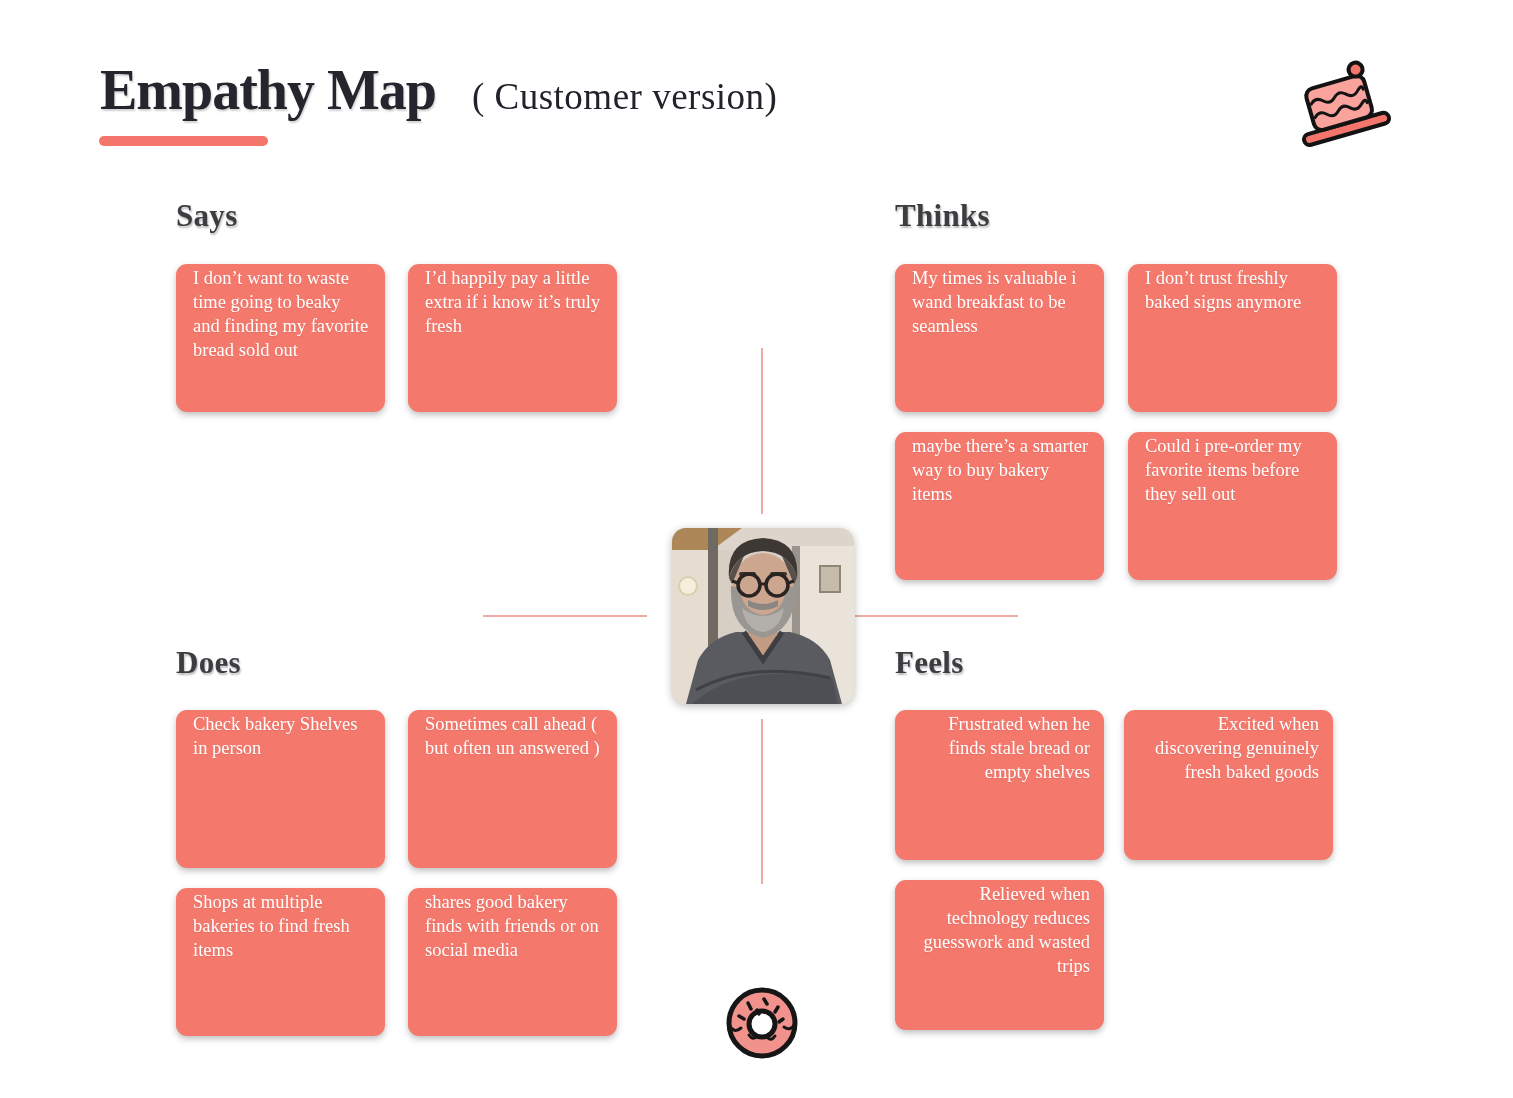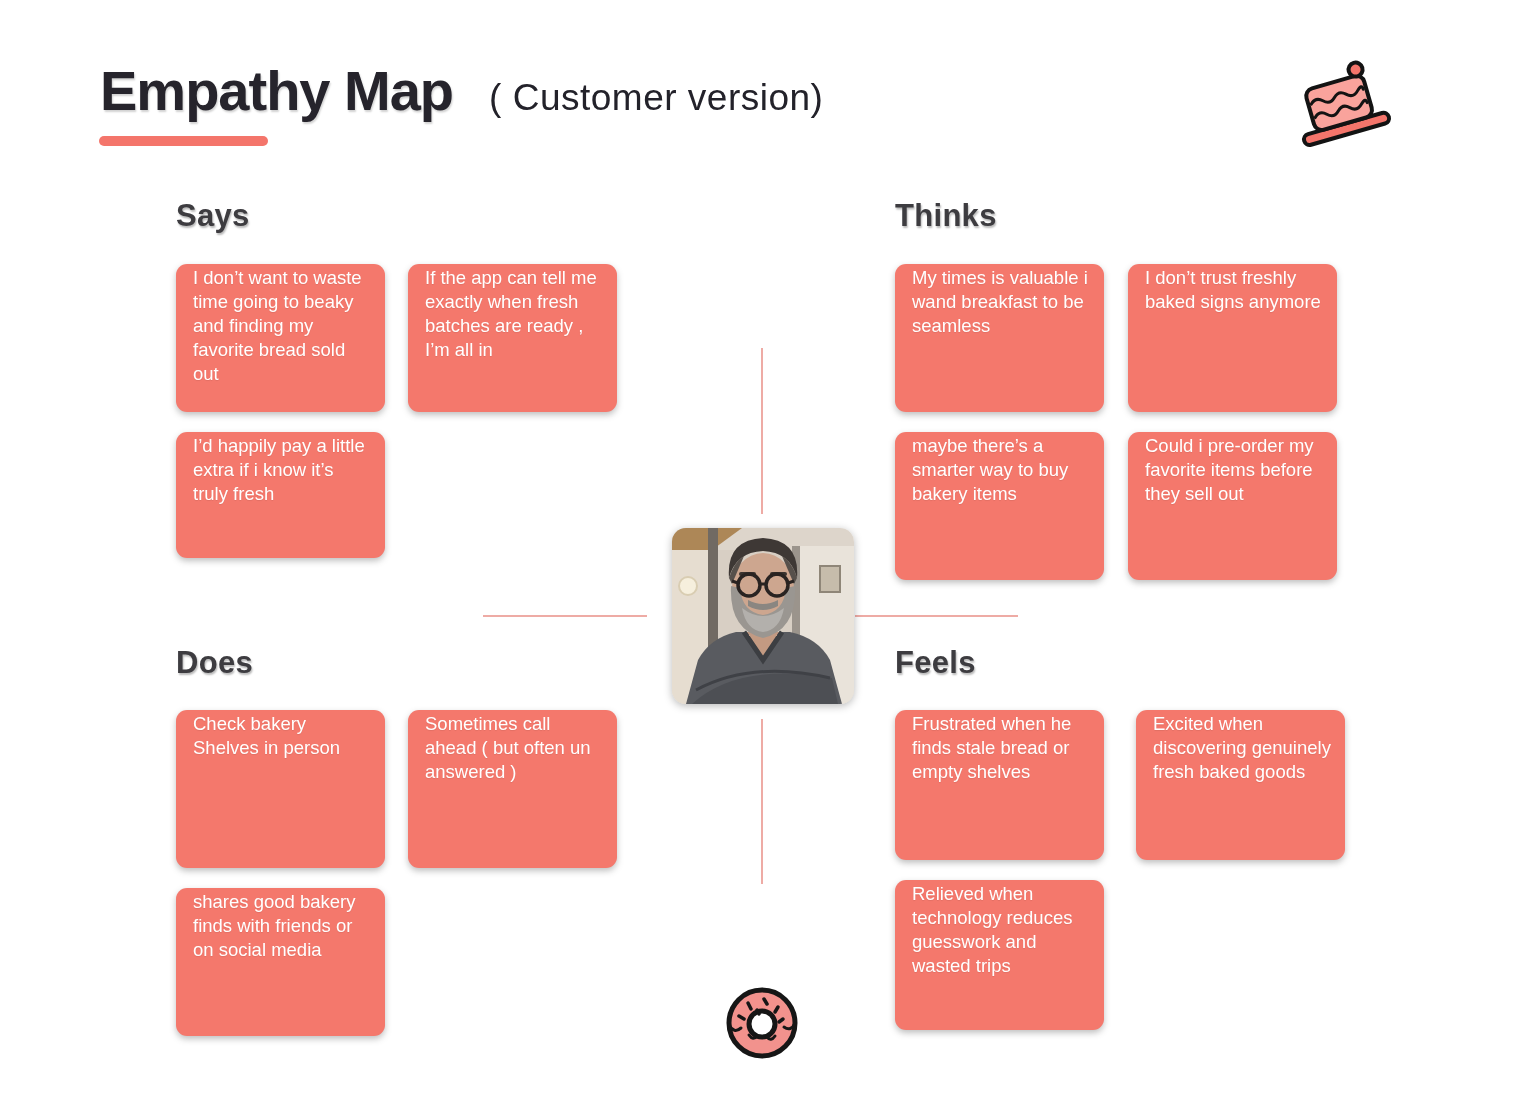--- a/index.html
+++ b/index.html
@@ -1,17 +1,17 @@
 <!DOCTYPE html>
 <html><head>
 <meta charset="utf-8">
 <style>
   html,body{margin:0;padding:0;background:#ffffff;}
   body{font-family:"Liberation Sans", sans-serif;}
-  #page{position:relative;width:1513px;height:1098px;background:#ffffff;overflow:hidden;}
+  #page{position:relative;width:1513px;height:1098px;background:#ffffff;overflow:hidden;font-family:Liberation Serif, serif;}
 
   
   #header{position:absolute;left:100px;top:58px;display:flex;align-items:baseline;gap:36px;}
   #page-title{font-size:56px;font-weight:800;color:#26242c;letter-spacing:-1px;
               text-shadow:1px 2px 2px rgba(0,0,0,0.18);}
   #page-subtitle{font-size:37px;font-weight:300;color:#23222a;letter-spacing:0.5px;}
   #title-underline{position:absolute;left:99px;top:136px;width:169px;height:10px;
                    border-radius:6px;background:#f4756b;}
 
   .corner-icon{position:absolute;}
@@ -24,21 +24,21 @@
   #says-heading{left:176px;top:198px;}
   #thinks-heading{left:895px;top:198px;}
   #does-heading{left:176px;top:645px;}
   #feels-heading{left:895px;top:645px;}
 
   
   .q-grid{position:absolute;display:grid;grid-template-columns:209px 209px;row-gap:20px;}
   #says-grid{left:176px;top:264px;column-gap:23px;grid-template-rows:148px 126px;}
   #thinks-grid{left:895px;top:264px;column-gap:24px;grid-template-rows:148px 148px;}
   #does-grid{left:176px;top:710px;column-gap:23px;grid-template-rows:158px 148px;}
-  #feels-grid{left:895px;top:710px;column-gap:32px;grid-template-rows:150px 150px;}
+  #feels-grid{left:895px;top:710px;column-gap:20px;grid-template-rows:150px 150px;text-align:right;}
 
   .card{background:#f4786c;border-radius:11px;color:#ffffff;
         padding:2px 14px 12px 17px;font-size:18.5px;line-height:1.3;
         box-shadow:0 3px 6px rgba(90,90,90,0.38);
         text-shadow:0 1px 1px rgba(0,0,0,0.08);}
 
   
   .divider{position:absolute;background:#eeaba5;}
   #line-top{left:761px;top:348px;width:2px;height:166px;}
   #line-bottom{left:761px;top:719px;width:2px;height:165px;}
@@ -73,34 +73,34 @@
     </svg>
   </span>
 
   <div class="q-heading" id="says-heading">Says</div>
   <div class="q-heading" id="thinks-heading">Thinks</div>
   <div class="q-heading" id="does-heading">Does</div>
   <div class="q-heading" id="feels-heading">Feels</div>
 
   <div class="q-grid" id="says-grid">
     <div class="card">I don’t want to waste time going to beaky and finding my favorite bread sold out</div>
-    <div class="card">If the app can tell me exactly when fresh batches are ready , I’m all in</div>
     <div class="card">I’d happily pay a little extra if i know it’s truly fresh</div>
   </div>
 
   <div class="q-grid" id="thinks-grid">
     <div class="card">My times is valuable i wand breakfast to be seamless</div>
     <div class="card">I don’t trust freshly baked signs anymore</div>
     <div class="card">maybe there’s a smarter way to buy bakery items</div>
     <div class="card">Could i pre-order my favorite items before they sell out</div>
   </div>
 
   <div class="q-grid" id="does-grid">
     <div class="card">Check bakery Shelves in person</div>
     <div class="card">Sometimes call ahead ( but often un answered )</div>
+    <div class="card">Shops at multiple bakeries to find fresh items</div>
     <div class="card">shares good bakery finds with friends or on social media</div>
   </div>
 
   <div class="q-grid" id="feels-grid">
     <div class="card">Frustrated when he finds stale bread or empty shelves</div>
     <div class="card">Excited when discovering genuinely fresh baked goods</div>
     <div class="card">Relieved when technology reduces guesswork and wasted trips</div>
   </div>
 
   <div class="divider" id="line-top"></div>

